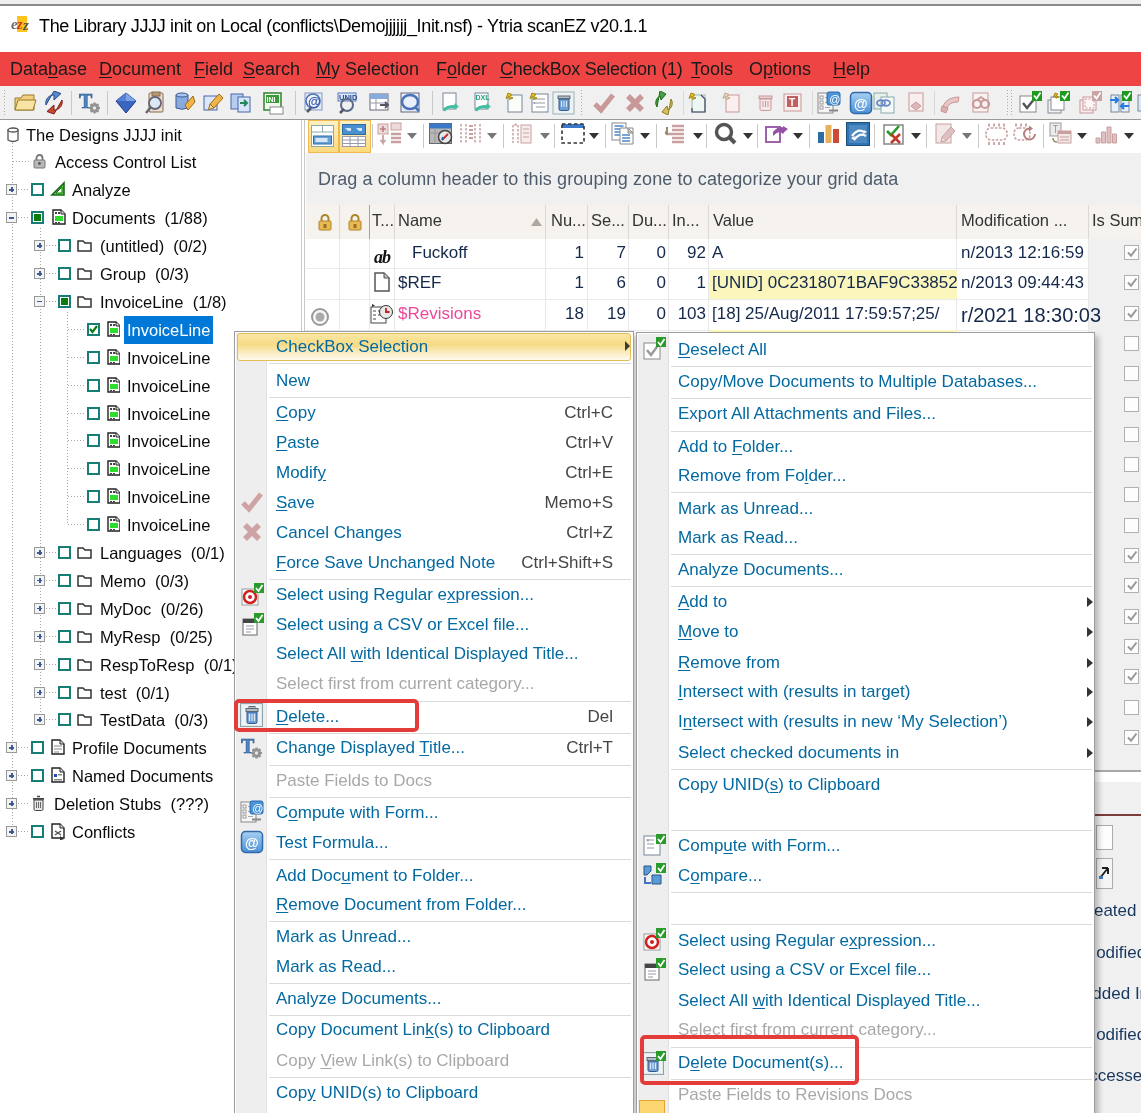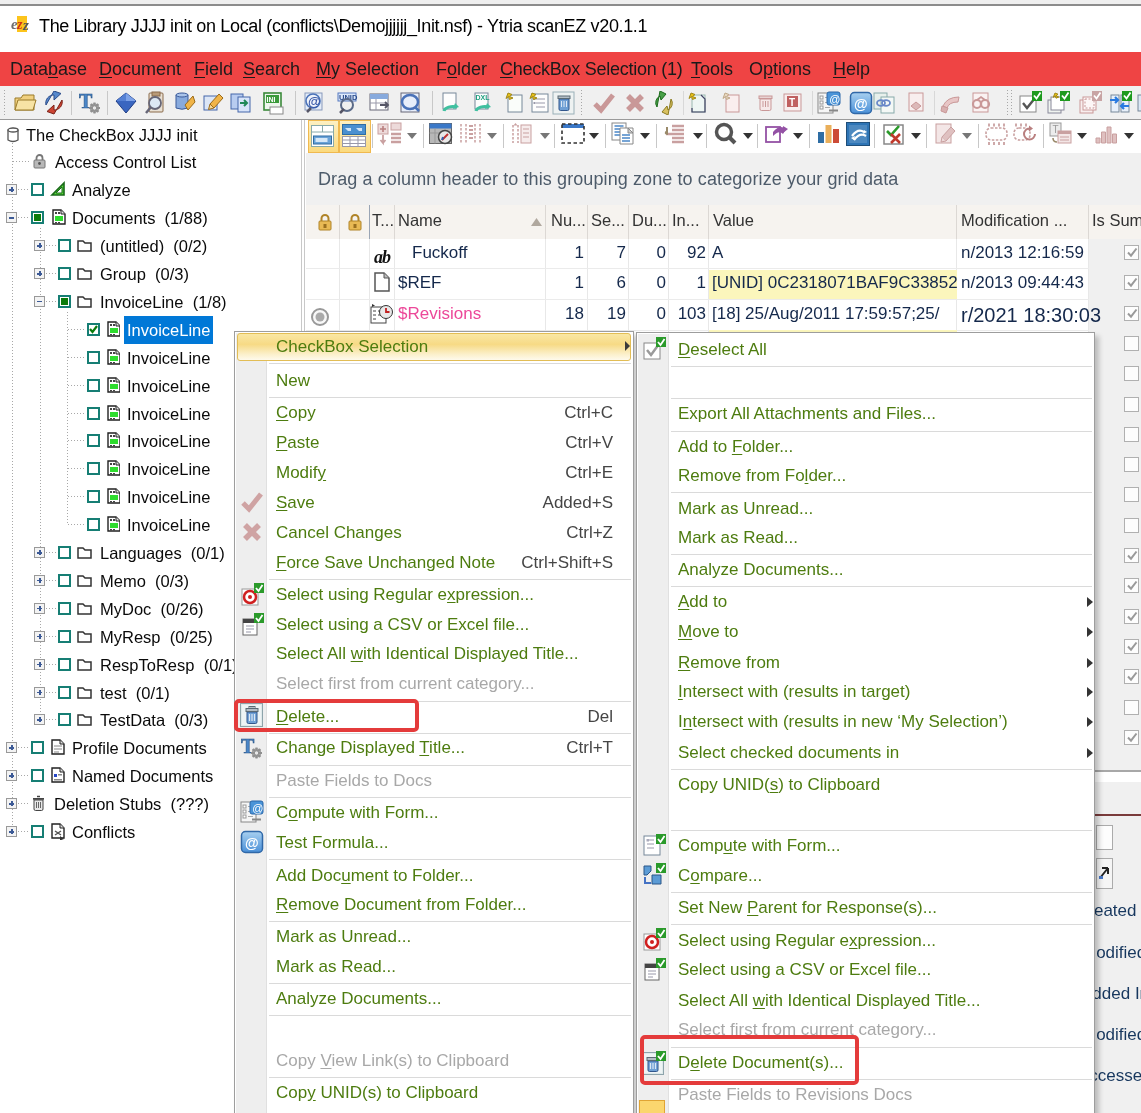--- a/index.html
+++ b/index.html
@@ -28,21 +28,21 @@
 #groupzone{left:306px;top:153px;width:835px;height:52px;background:#f0f0f0;}
 #groupzone div{position:absolute;left:12px;top:16px;font-size:18px;letter-spacing:0.1px;color:#4d5b6a;}
 #ghead{left:306px;top:205px;width:835px;height:34px;background:#f6f3ef;border-bottom:1px solid #bab6b2;font-size:16.5px;color:#333;}
 .hcell{position:absolute;top:6px;white-space:nowrap;}
 .hline{position:absolute;top:0px;height:34px;width:1px;background:#dcd8d4;}
 .gvline{position:absolute;width:1px;background:#e8e8e8;}
 .dda{position:absolute;width:0;height:0;border-left:5px solid transparent;border-right:5px solid transparent;border-top:6px solid #666;top:133px;}
 .micon{position:absolute;width:24px;height:24px;}
 .menu{position:absolute;background:#fff;border:1px solid #9d9d9d;box-shadow:4px 4px 5px rgba(0,0,0,0.22);}
 .gutter{position:absolute;left:1px;top:1px;bottom:-5px;width:30px;background:#eee;border-right:1px solid #e0e0e0;}
-.mitem{position:absolute;height:30px;line-height:30px;font-size:17px;color:#4d7c0f;white-space:nowrap;}
+.mitem{position:absolute;height:30px;line-height:30px;font-size:17px;color:#0369a1;white-space:nowrap;}
 .mgray{color:#a8a8a8;}
 .msep{position:absolute;height:1px;background:#dadada;}
 .mshort{position:absolute;height:30px;line-height:30px;font-size:17px;color:#454545;text-align:right;}
 .marr{position:absolute;width:0;height:0;border-left:6px solid #3a3a3a;border-top:5px solid transparent;border-bottom:5px solid transparent;top:10px;}
 .redbox{position:absolute;border:4px solid #e43b3b;border-radius:5px;z-index:60;}
 .gcheck{position:absolute;width:13px;height:13px;border:1px solid #b0b0b0;background:#fdfdfd;}
 </style>
 </head>
 <body>
 <div class="abs" id="titlebar"></div>
@@ -305,21 +305,21 @@
 <div class="hdot" style="left:46px;top:691.5px;width:11px"></div>
 <div class="hdot" style="left:46px;top:719.4px;width:11px"></div>
 <div class="hdot" style="left:18px;top:747.3px;width:12px"></div>
 <div class="hdot" style="left:18px;top:775.2px;width:12px"></div>
 <div class="hdot" style="left:18px;top:803.1px;width:12px"></div>
 <div class="hdot" style="left:18px;top:831.0px;width:12px"></div>
 <svg class="abs" style="left:6px;top:125.5px;" width="14" height="17" viewBox="0 0 14 17">
     <path d="M2 4 q5 -3 10 0 v10 q-5 3 -10 0 Z" fill="#fff" stroke="#555" stroke-width="1.3"></path>
     <ellipse cx="7" cy="4" rx="5" ry="2" fill="#fff" stroke="#555" stroke-width="1.3"></ellipse>
   </svg>
-<div class="trow" style="left:26px;top:120.5px">The CheckBox JJJJ init</div>
+<div class="trow" style="left:26px;top:120.5px">The Designs JJJJ init</div>
 <svg class="abs" style="left:32px;top:153.4px;" width="15" height="16" viewBox="0 0 15 16">
     <rect x="2" y="7" width="11" height="8" rx="1" fill="#b8b8b8" stroke="#777"></rect>
     <path d="M4.5 7 v-2 a3 3 0 0 1 6 0 v2" fill="none" stroke="#777" stroke-width="1.8"></path>
     <circle cx="7.5" cy="10.5" r="1.4" fill="#555"></circle>
   </svg>
 <div class="trow" style="left:55px;top:148.4px">Access Control List</div>
 <div class="exp" style="left:6px;top:184.3px">
     <div class="expbar"></div>
     <div class="expbarv"></div>
   </div>
@@ -887,41 +887,42 @@
 <div class="mitem" style="left:41px;top:0px">CheckBox Selection</div>
 <div class="marr" style="left:390px;top:9px;border-left-width:5px"></div>
 <div class="mitem" style="left:41px;top:34px">New</div>
 <div class="mitem" style="left:41px;top:66px"><span class="u">C</span>opy</div>
 <div class="mshort" style="left:258px;top:66px;width:120px">Ctrl+C</div>
 <div class="mitem" style="left:41px;top:95.60000000000002px"><span class="u">P</span>aste</div>
 <div class="mshort" style="left:258px;top:95.60000000000002px;width:120px">Ctrl+V</div>
 <div class="mitem" style="left:41px;top:126px">Modif<span class="u">y</span></div>
 <div class="mshort" style="left:258px;top:126px;width:120px">Ctrl+E</div>
 <div class="mitem" style="left:41px;top:155.5px"><span class="u">S</span>ave</div>
-<div class="mshort" style="left:258px;top:155.5px;width:120px">Added+S</div>
+<div class="mshort" style="left:258px;top:155.5px;width:120px">Memo+S</div>
 <div class="mitem" style="left:41px;top:186px">Cancel Changes</div>
 <div class="mshort" style="left:258px;top:186px;width:120px">Ctrl+Z</div>
 <div class="mitem" style="left:41px;top:216px"><span class="u">F</span>orce Save Unchanged Note</div>
 <div class="mshort" style="left:258px;top:216px;width:120px">Ctrl+Shift+S</div>
 <div class="mitem" style="left:41px;top:248px">Select using Regular e<span class="u">x</span>pression...</div>
 <div class="mitem" style="left:41px;top:278px">Select using a CSV or Excel file...</div>
 <div class="mitem" style="left:41px;top:307.4px">Select All <span class="u">w</span>ith Identical Displayed Title...</div>
 <div class="mitem mgray" style="left:41px;top:337px">Select first from current category...</div>
 <div class="mitem" style="left:41px;top:369.70000000000005px"><span class="u">D</span>elete...</div>
 <div class="mshort" style="left:258px;top:369.70000000000005px;width:120px">Del</div>
 <div class="mitem" style="left:41px;top:401.29999999999995px">Change Displayed <span class="u">T</span>itle...</div>
 <div class="mshort" style="left:258px;top:401.29999999999995px;width:120px">Ctrl+T</div>
 <div class="mitem mgray" style="left:41px;top:433.70000000000005px">Paste Fields to Docs</div>
 <div class="mitem" style="left:41px;top:465.6px">C<span class="u">o</span>mpute with Form...</div>
 <div class="mitem" style="left:41px;top:496px">Test Formula...</div>
 <div class="mitem" style="left:41px;top:528.7px">Add Doc<span class="u">u</span>ment to Folder...</div>
 <div class="mitem" style="left:41px;top:558.3px"><span class="u">R</span>emove Document from Folder...</div>
 <div class="mitem" style="left:41px;top:589.8px">Mark as Unread...</div>
 <div class="mitem" style="left:41px;top:620.2px">Mark as Read...</div>
 <div class="mitem" style="left:41px;top:651.8px">Analyze Documents...</div>
+<div class="mitem" style="left:41px;top:683.3px">Copy Document Lin<span class="u">k</span>(s) to Clipboard</div>
 <div class="mitem mgray" style="left:41px;top:713.7px">Copy <span class="u">V</span>iew Link(s) to Clipboard</div>
 <div class="mitem" style="left:41px;top:745.5999999999999px">Cop<span class="u">y</span> UNID(s) to Clipboard</div>
 <div class="msep" style="left:34px;top:31px;width:362px"></div>
 <div class="msep" style="left:34px;top:65px;width:362px"></div>
 <div class="msep" style="left:34px;top:247px;width:362px"></div>
 <div class="msep" style="left:34px;top:368.5px;width:362px"></div>
 <div class="msep" style="left:34px;top:400.5px;width:362px"></div>
 <div class="msep" style="left:34px;top:432.5px;width:362px"></div>
 <div class="msep" style="left:34px;top:464.6px;width:362px"></div>
 <div class="msep" style="left:34px;top:527.3px;width:362px"></div>
@@ -982,20 +983,21 @@
           <stop offset="1" stop-color="#4a90d8"></stop>
         </linearGradient>
       </defs>
       <rect x="1.5" y="1.5" width="21" height="21" rx="4" fill="url(#bg1)" stroke="#3068a8" stroke-width="1.5"></rect>
       <text x="5" y="17.5" font-size="14" fill="#fff" font-weight="bold">@</text>
     </svg>
 </div>
 <div class="menu" id="menu2" style="left:636px;top:332px;width:457px;height:781px">
 <div class="gutter"></div>
 <div class="mitem" style="left:41px;top:1.8999999999999773px"><span class="u">D</span>eselect All</div>
+<div class="mitem" style="left:41px;top:34.30000000000001px">Copy/Move Documents to Multiple Databases...</div>
 <div class="mitem" style="left:41px;top:66.30000000000001px">Export All Attachments and Files...</div>
 <div class="mitem" style="left:41px;top:98.69999999999999px">Add to <span class="u">F</span>older...</div>
 <div class="mitem" style="left:41px;top:128.10000000000002px">Remove from Fo<span class="u">l</span>der...</div>
 <div class="mitem" style="left:41px;top:160.5px">Mark as Unread...</div>
 <div class="mitem" style="left:41px;top:190px">Mark as Read...</div>
 <div class="mitem" style="left:41px;top:222px">Analyze Documents...</div>
 <div class="mitem" style="left:41px;top:254.39999999999998px"><span class="u">A</span>dd to</div>
 <div class="marr" style="left:450px;top:264.4px;border-left-color:#333;border-top-width:5px;border-bottom-width:5px"></div>
 <div class="mitem" style="left:41px;top:284.20000000000005px"><span class="u">M</span>ove to</div>
 <div class="marr" style="left:450px;top:294.20000000000005px;border-left-color:#333;border-top-width:5px;border-bottom-width:5px"></div>
@@ -1003,21 +1005,20 @@
 <div class="marr" style="left:450px;top:324.5px;border-left-color:#333;border-top-width:5px;border-bottom-width:5px"></div>
 <div class="mitem" style="left:41px;top:344px"><span class="u">I</span>ntersect with (results in target)</div>
 <div class="marr" style="left:450px;top:354px;border-left-color:#333;border-top-width:5px;border-bottom-width:5px"></div>
 <div class="mitem" style="left:41px;top:374.29999999999995px">I<span class="u">n</span>tersect with (results in new ‘My Selection’)</div>
 <div class="marr" style="left:450px;top:384.29999999999995px;border-left-color:#333;border-top-width:5px;border-bottom-width:5px"></div>
 <div class="mitem" style="left:41px;top:404.6px">Select checked documents in</div>
 <div class="marr" style="left:450px;top:414.6px;border-left-color:#333;border-top-width:5px;border-bottom-width:5px"></div>
 <div class="mitem" style="left:41px;top:437px">Copy UNID(<span class="u">s</span>) to Clipboard</div>
 <div class="mitem" style="left:41px;top:498.4px">Comp<span class="u">u</span>te with Form...</div>
 <div class="mitem" style="left:41px;top:527.8px">C<span class="u">o</span>mpare...</div>
-<div class="mitem" style="left:41px;top:560.2px">Set New <span class="u">P</span>arent for Response(s)...</div>
 <div class="mitem" style="left:41px;top:592.6px">Select using Regular e<span class="u">x</span>pression...</div>
 <div class="mitem" style="left:41px;top:622.1px">Select using a CSV or Excel file...</div>
 <div class="mitem" style="left:41px;top:652.8px">Select All <span class="u">w</span>ith Identical Displayed Title...</div>
 <div class="mitem mgray" style="left:41px;top:682.2px">Select first from current category...</div>
 <div class="mitem" style="left:41px;top:715px">D<span class="u">e</span>lete Document(s)...</div>
 <div class="mitem mgray" style="left:41px;top:746.5999999999999px">Paste Fields to Revisions Docs</div>
 <div class="msep" style="left:34px;top:33px;width:421px"></div>
 <div class="msep" style="left:34px;top:65.30000000000001px;width:421px"></div>
 <div class="msep" style="left:34px;top:97.5px;width:421px"></div>
 <div class="msep" style="left:34px;top:159.3px;width:421px"></div>

